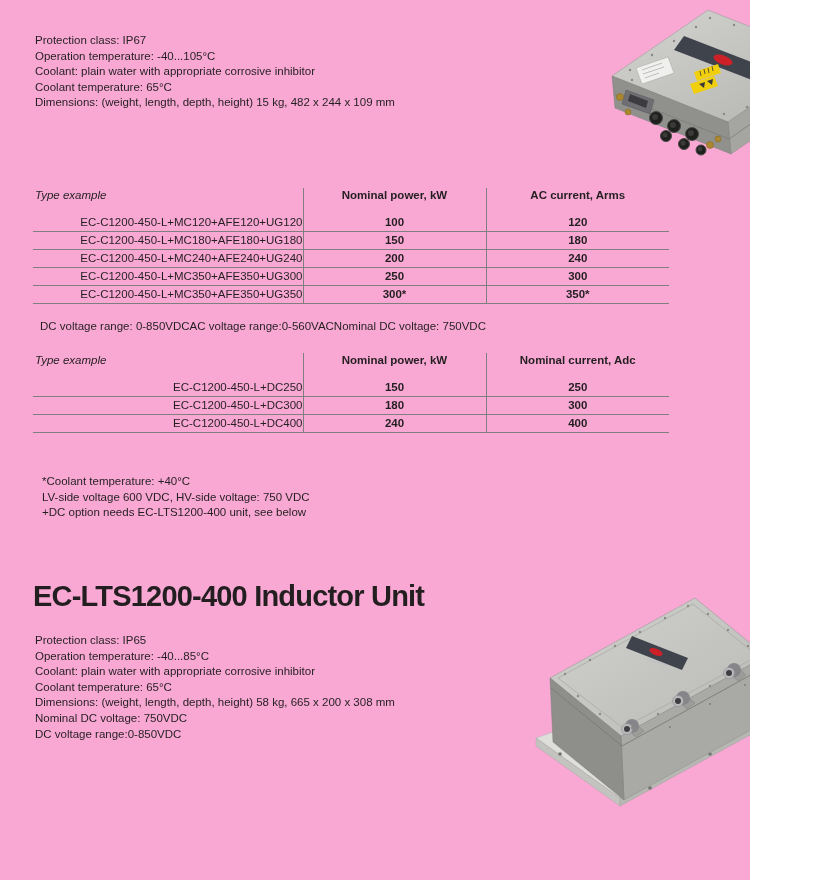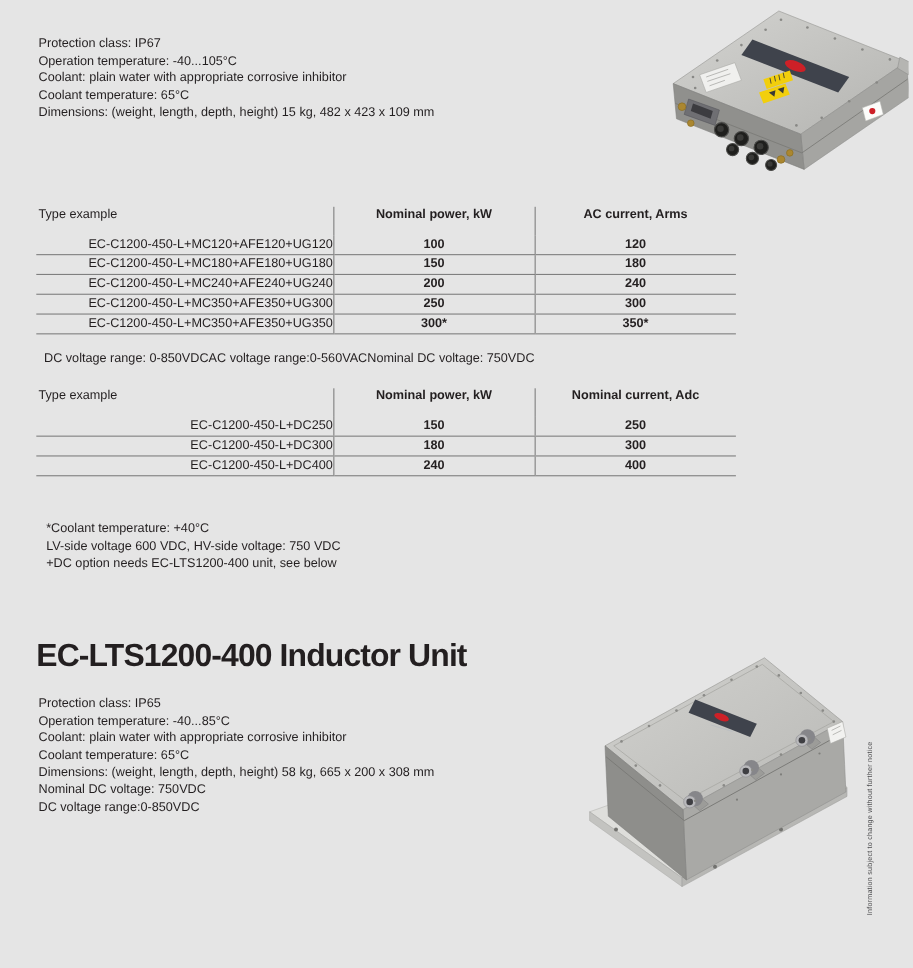--- a/index.html
+++ b/index.html
@@ -1,17 +1,17 @@
 <!DOCTYPE html>
 <html><head>
 <meta charset="utf-8">
 <style>
   html,body { margin:0; padding:0; background:#ffffff; }
   .page {
-    position:relative; width:830px; height:880px; background:#e5e5e5;
+    position:relative; width:750px; height:880px; background:#f9a8d4;
     font-family:"Liberation Sans","DejaVu Sans",sans-serif;
     color:#231f20; overflow:hidden;
   }
   .specs { position:absolute; font-size:11.5px; line-height:15.6px; white-space:nowrap; }
   .specs1 { left:35px; top:33px; }
   .specs2 { left:35px; top:633px; }
   .notes  { position:absolute; left:42px; top:474px; font-size:11.5px; line-height:15.6px; white-space:nowrap; }
   .volt-row { position:absolute; left:40px; top:320px; font-size:11.5px; display:flex; white-space:nowrap; }
 
   table.spec-table {
@@ -20,21 +20,21 @@
   }
   .t1 { top:188px; }
   .t2 { top:353px; }
   .spec-table col.c1 { width:270px; }
   .spec-table col.c2 { width:183px; }
   .spec-table col.c3 { width:183px; }
   .spec-table th {
     font-weight:normal; text-align:center; vertical-align:top;
     padding:1px 0 12px 0; line-height:13px;
   }
-  .spec-table th:first-child { text-align:left; padding-left:2px; }
+  .spec-table th:first-child { text-align:left; padding-left:2px;font-style:italic; }
   .spec-table td {
     text-align:center; padding:2px 0 2px 0; line-height:13px;
     border-bottom:1px solid #7f7f7f;
   }
   .spec-table td:first-child { text-align:right; padding-left:2px; }
   .spec-table th + th, .spec-table td + td { border-left:1px solid #7f7f7f;font-weight:bold; }
 
   h1.title {
     position:absolute; left:33px; top:580px; margin:0;
     font-size:29px; font-weight:bold; letter-spacing:-0.8px; color:#231f20; white-space:nowrap;
@@ -51,21 +51,21 @@
 </head>
 <body>
 
 <div class="page">
 
   <div class="specs specs1">
     <div>Protection class: IP67</div>
     <div>Operation temperature: -40...105°C</div>
     <div>Coolant: plain water with appropriate corrosive inhibitor</div>
     <div>Coolant temperature: 65°C</div>
-    <div>Dimensions: (weight, length, depth, height) 15 kg, 482 x 423 x 109 mm</div>
+    <div>Dimensions: (weight, length, depth, height) 15 kg, 482 x 244 x 109 mm</div>
   </div>
 
   <div class="photo1">
     <svg width="222" height="160" viewBox="0 0 222 160">
       <defs>
         <linearGradient id="gt1" x1="0" y1="0" x2="1" y2="1">
           <stop offset="0" stop-color="#d3d3d0"></stop>
             <stop offset="1" stop-color="#b4b4b1"></stop>
         </linearGradient>
       </defs>

